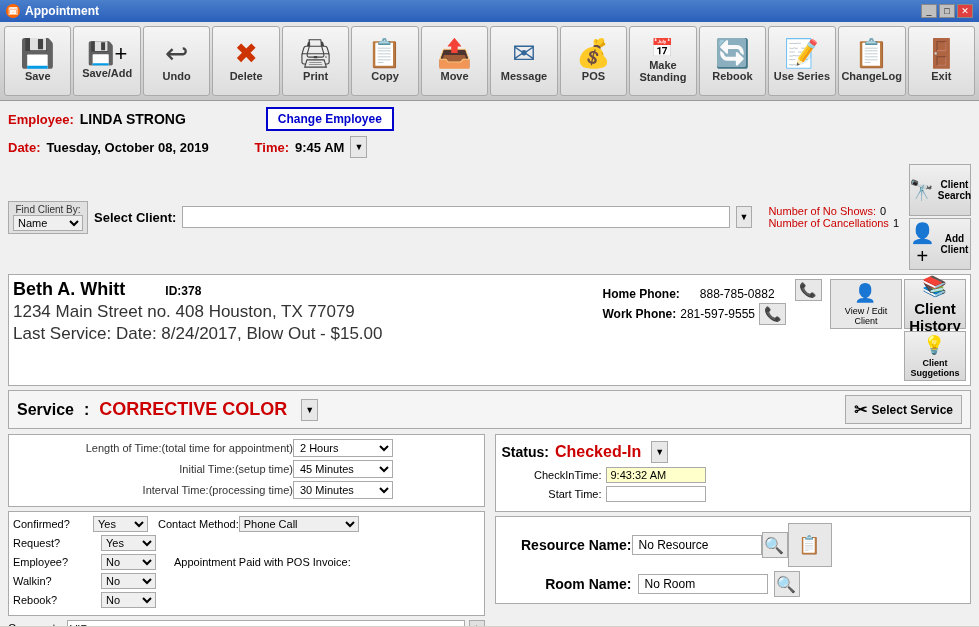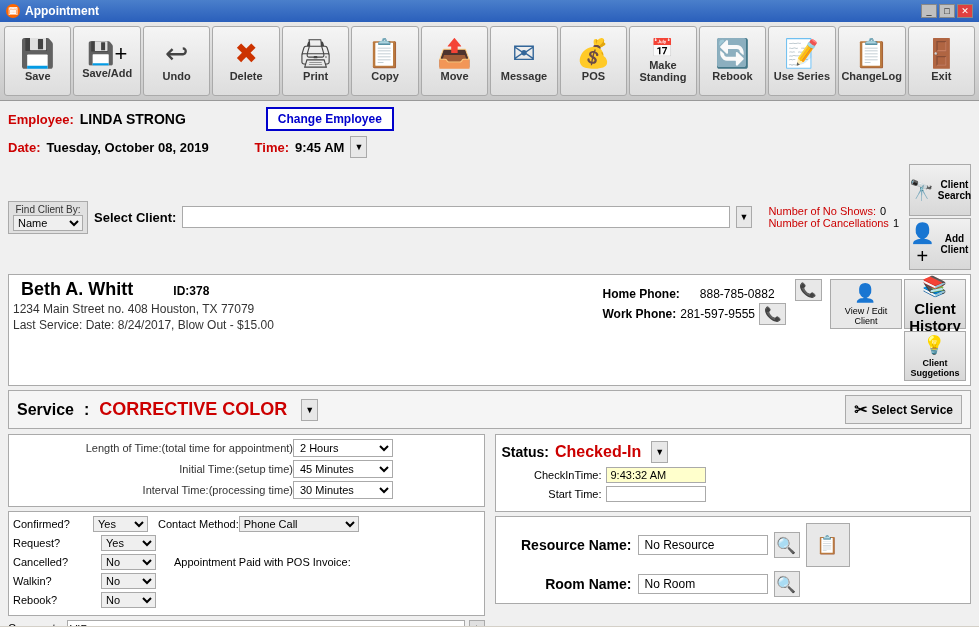--- a/index.html
+++ b/index.html
@@ -78,23 +78,23 @@
       background: linear-gradient(to bottom, #f0f0f0, #d8d8d8);
       display: flex;
       flex-direction: column;
       align-items: center;
       justify-content: center;
       cursor: pointer;
       font-size: 10px;
       text-align: center;
       gap: 2px;
     }
-    .client-name { font-size: 18px; font-weight: bold; color: #000; margin-left: 8px; }
+    .client-name { font-size: 18px; font-weight: bold; color: #000; }
     .client-id { font-size: 14px; margin-left: 20px; font-weight: bold; }
-    .client-details { font-size: 12px; color: #333; margin-top: 2px; }
+    .client-details { font-size: 17px; color: #333; margin-top: 2px; }
 
     .view-edit-btn {
       border: 1px solid #aaa;
       background: #e8e8e8;
       padding: 4px 6px;
       cursor: pointer;
       display: flex;
       flex-direction: column;
       align-items: center;
       font-size: 10px;
@@ -379,21 +379,21 @@
             <option value="Phone Call">Phone Call</option>
           </select>
         </div>
         <div style="display:flex; align-items:center; margin-bottom:3px; gap:8px;">
           <span style="font-size:11px; width:80px;">Request?</span>
           <select style="width:55px; font-size:11px; border:1px solid #aaa;">
             <option value="Yes">Yes</option>
           </select>
         </div>
         <div style="display:flex; align-items:center; margin-bottom:3px; gap:8px;">
-          <span style="font-size:11px; width:80px;">Cancelled?</span>
+          <span style="font-size:11px; width:80px;">Employee?</span>
           <select style="width:55px; font-size:11px; border:1px solid #aaa;">
             <option value="No">No</option>
           </select>
           <span style="font-size:11px; margin-left:10px;">Appointment Paid with POS Invoice:</span>
         </div>
         <div style="display:flex; align-items:center; margin-bottom:3px; gap:8px;">
           <span style="font-size:11px; width:80px;">Walkin?</span>
           <select style="width:55px; font-size:11px; border:1px solid #aaa;">
             <option value="No">No</option>
           </select>
@@ -428,21 +428,21 @@
           <span style="font-size:11px; width:100px; text-align:right; margin-right:4px;">CheckInTime:</span>
           <input type="text" style="border: 1px solid rgb(170, 170, 170); background: rgb(255, 255, 204); padding: 1px 4px; font-size: 11px; width: 100px;" value="9:43:32 AM">
         </div>
         <div style="display:flex; align-items:center; margin-bottom:3px;">
           <span style="font-size:11px; width:100px; text-align:right; margin-right:4px;">Start Time:</span>
           <input type="text" style="border: 1px solid rgb(170, 170, 170); background: white; padding: 1px 4px; font-size: 11px; width: 100px;">
         </div>
       </div>
 
       <div style="border:1px solid #aaa; padding:6px; background:white; margin-bottom:4px;">
-        <div style="display:flex; align-items:center; gap:6px; margin-bottom:4px;">
+        <div style="display:flex; align-items:center; margin-bottom:4px;">
           <span style="font-size:14px; font-weight:bold; width:130px; text-align:right;">Resource Name:</span>
           <input type="text" style="border: 1px solid rgb(170, 170, 170); background: white; padding: 2px 6px; font-size: 12px; width: 130px;" value="No Resource">
           <button class="resource-search-icon" style="border:1px solid #aaa; background:#e8e8e8; width:26px; height:26px; cursor:pointer; font-size:16px; display:flex; align-items:center; justify-content:center;">🔍</button>
           <button style="border:1px solid #aaa; background:#e8e8e8; width:44px; height:44px; cursor:pointer; font-size:18px; display:flex; align-items:center; justify-content:center;">📋</button>
         </div>
         <div style="display:flex; align-items:center; gap:6px;">
           <span style="font-size:14px; font-weight:bold; width:130px; text-align:right;">Room Name:</span>
           <input type="text" style="border: 1px solid rgb(170, 170, 170); background: white; padding: 2px 6px; font-size: 12px; width: 130px;" value="No Room">
           <button class="resource-search-icon" style="border:1px solid #aaa; background:#e8e8e8; width:26px; height:26px; cursor:pointer; font-size:16px; display:flex; align-items:center; justify-content:center;">🔍</button>
         </div>

